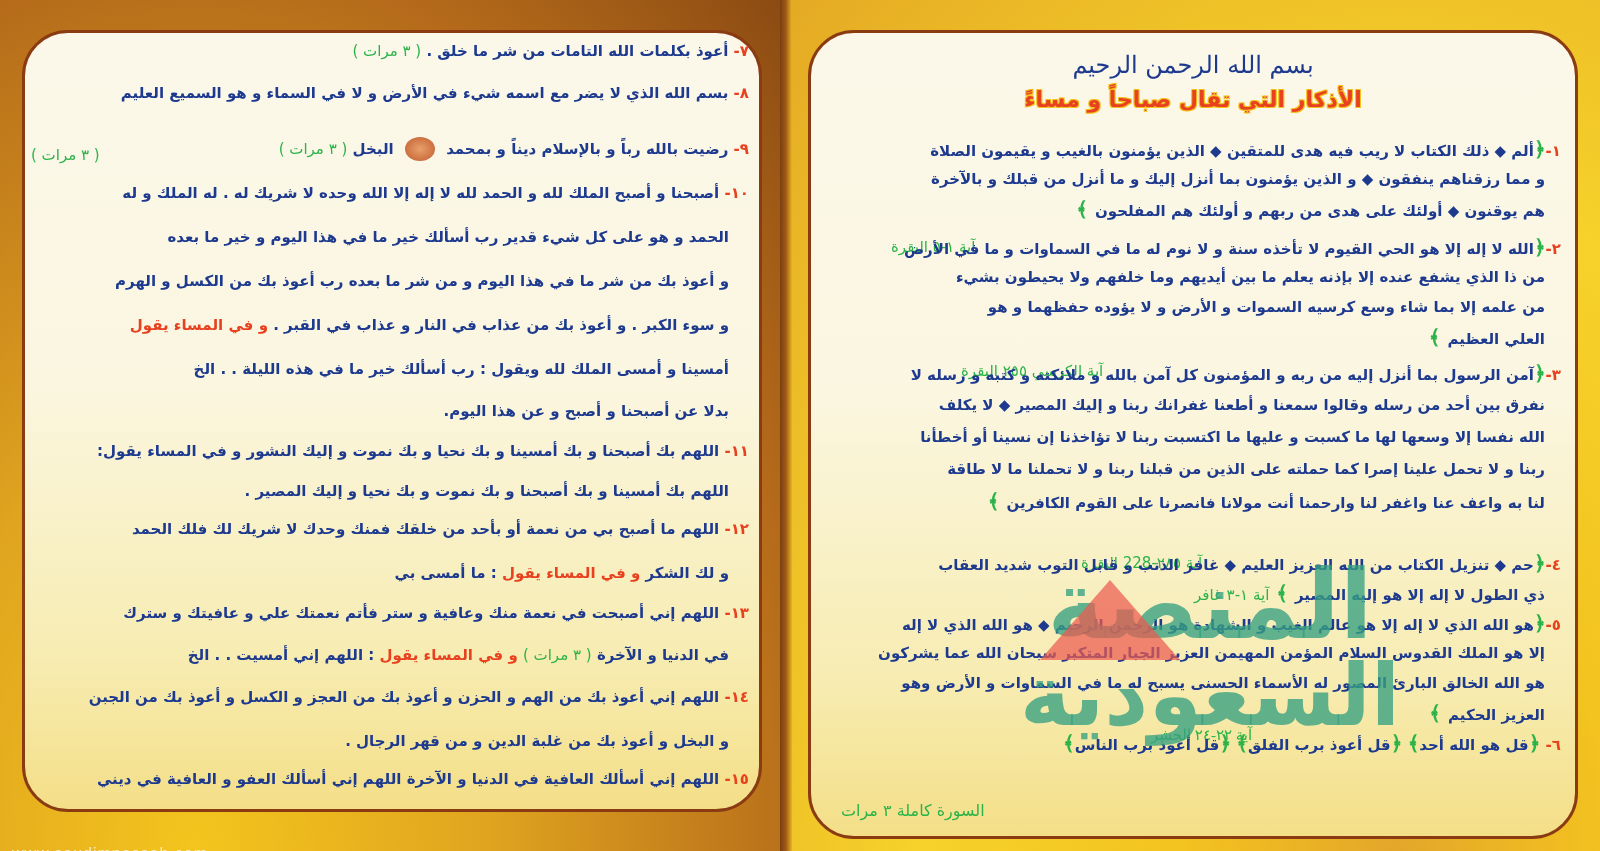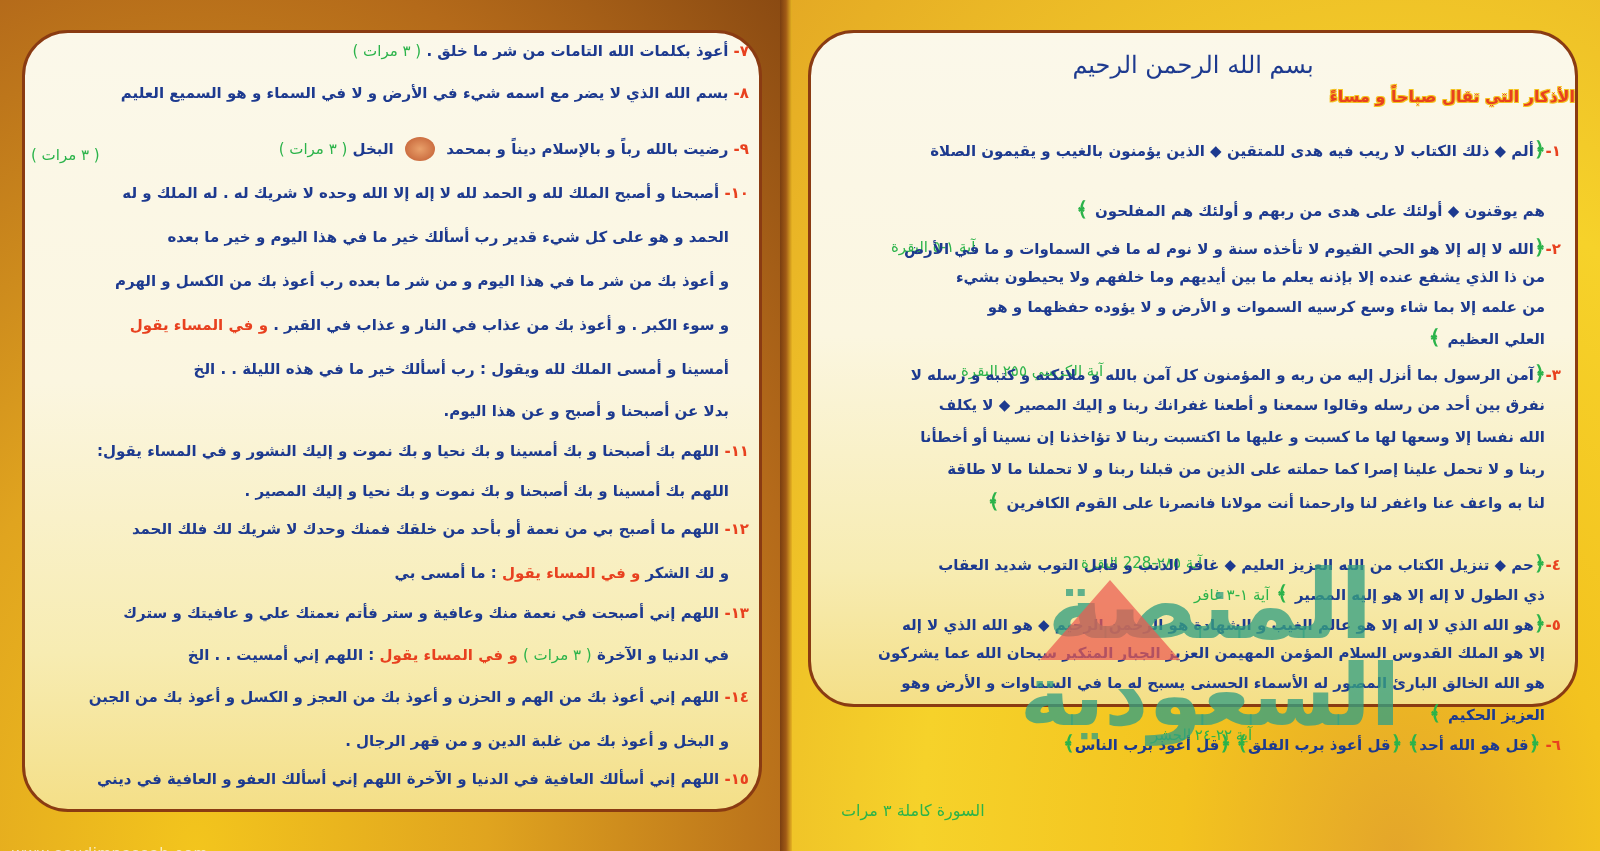--- a/index.html
+++ b/index.html
@@ -23,39 +23,39 @@
       background: linear-gradient(90deg, #7a3e10, #a05a16 50%, #e7b422);
     }
     .card {
       position: absolute; border-radius: 46px;
       border: 3px solid #8a3b12;
       background: linear-gradient(180deg, #fbf8ea 0%, #fbf6e0 45%, #f7ecb2 80%, #f4df88 100%);
       box-sizing: border-box;
       direction: rtl;
     }
     .card-left { left: 22px; top: 30px; width: 740px; height: 782px; }
-    .card-right { left: 808px; top: 30px; width: 770px; height: 677px; }
+    .card-right { left: 808px; top: 30px; width: 770px; height: 809px; }
 
     .line {
       position: absolute; white-space: nowrap;
       font-weight: bold; color: #1d3a8f;
       font-size: 15px; line-height: 20px;
     }
     .num { color: #e8411f; }
     .green { color: #2bb34a; margin-top: 32px; }
     .orange { color: #e8411f; }
     .bracket { color: #2bb34a; font-size: 20px; }
 
     .title-basmala {
       position: absolute; top: 18px; left: 0; right: 0; text-align: center;
       font-family: "DejaVu Serif", serif; font-size: 24px; color: #1d3a8f;
     }
     .title-adhkar {
-      position: absolute; top: 54px; left: 0; right: 0; text-align: right;
-      font-size: 16px; font-weight: bold; color: #e8411f;
+      position: absolute; top: 54px; left: 0; right: 0; text-align: center;
+      font-size: 22px; font-weight: bold; color: #e8411f;
       text-shadow: 1px 1px 0 #f3c31f, -1px -1px 0 #f3c31f, 1px -1px 0 #f3c31f, -1px 1px 0 #f3c31f;
     }
 
     .watermark-logo {
       position: absolute; left: 1000px; top: 560px; width: 420px; height: 200px;
       pointer-events: none; direction: rtl; text-align: center;
       font-weight: bold; line-height: 90px;
     }
     .wm1 { font-size: 96px; color: rgba(54,160,130,0.78); display: block; }
     .wm2 { font-size: 86px; color: rgba(54,160,130,0.78); display: block; }
@@ -84,20 +84,21 @@
 </div>
 <div class="fold"></div>
 
 <div class="card card-right">
   <div class="title-basmala">بسم الله الرحمن الرحيم</div>
   <div class="title-adhkar">الأذكار التي تقال صباحاً و مساءً</div>
 
   <div class="line" style="top:106px; right:14px;">
     <span class="num">١-</span><span class="bracket">﴿</span><span>ألم ◆ ذلك الكتاب لا ريب فيه هدى للمتقين ◆ الذين يؤمنون بالغيب و يقيمون الصلاة</span>
   </div>
+  <div class="line" style="top:136px; right:30px;">و مما رزقناهم ينفقون ◆ و الذين يؤمنون بما أنزل إليك و ما أنزل من قبلك و بالآخرة</div>
   <div class="line" style="top:166px; right:30px;">
     <span>هم يوقنون ◆ أولئك على هدى من ربهم و أولئك هم المفلحون</span><span class="bracket"> ﴾ </span>
   </div>
   <div class="line green" style="top:172px; left:80px; font-weight:normal;">آية ١-٥ البقرة</div>
 
   <div class="line" style="top:204px; right:14px;">
     <span class="num">٢-</span><span class="bracket">﴿</span><span>الله لا إله إلا هو الحي القيوم لا تأخذه سنة و لا نوم له ما في السماوات و ما في الأرض</span>
   </div>
   <div class="line" style="top:234px; right:30px;">من ذا الذي يشفع عنده إلا بإذنه يعلم ما بين أيديهم وما خلفهم ولا يحيطون بشيء</div>
   <div class="line" style="top:264px; right:30px;">من علمه إلا بما شاء وسع كرسيه السموات و الأرض و لا يؤوده حفظهما و هو</div>

